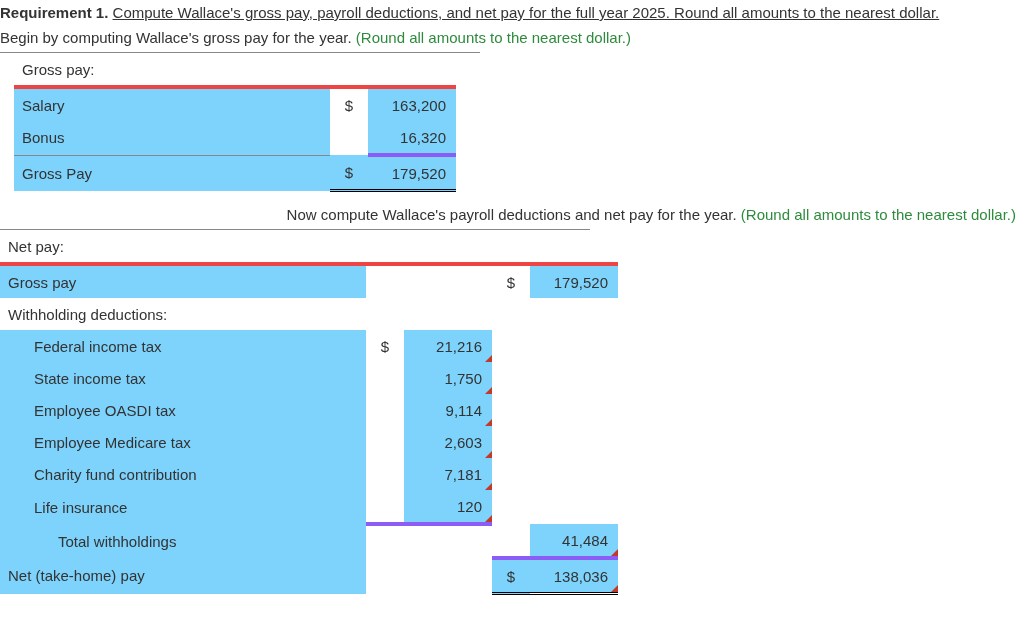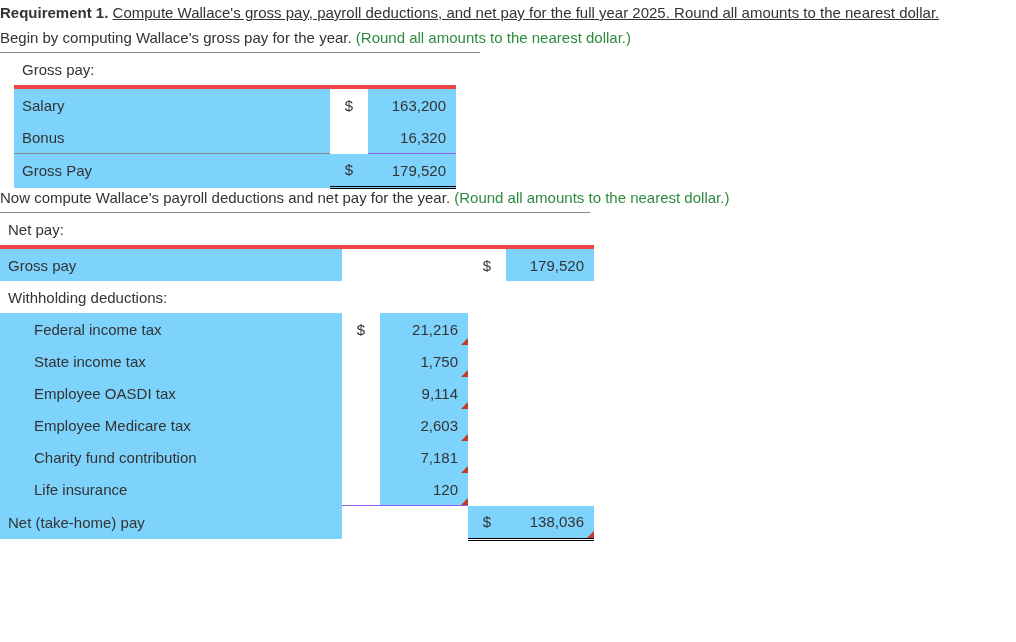--- a/index.html
+++ b/index.html
@@ -28,21 +28,21 @@
   .indent-1 { padding-left: 34px; margin-top: 46px; }
   .indent-2 { padding-left: 58px; }
   .dollar-cell { width: 22px; text-align: center; }
   .num-cell { width: 70px; text-align: right; padding-right: 10px; }
   .hdr-row td {
     border-bottom: 4px solid #ef4444;
     background: #fff;
     font-weight: normal;
   }
   .shade { background: #7dd3fc; }
-  .single-underline { border-bottom: 1px solid #8b5cf6; }
+  .single-underline { border-bottom: 4px solid #8b5cf6; }
   .double-underline { border-bottom: 3px double #000; }
   .input-cell { position: relative; }
   .caret-br::after {
     content: "";
     position: absolute;
     right: 0;
     bottom: 0;
     width: 0;
     height: 0;
     border-left: 7px solid transparent;
@@ -96,21 +96,21 @@
     <td class="num-cell shade single-underline">16,320</td>
   </tr>
   <tr>
     <td class="label-cell shade" style="border-top:1px solid #888;">Gross Pay</td>
     <td class="dollar-cell shade double-underline">$</td>
     <td class="num-cell shade double-underline">179,520</td>
   </tr>
 </tbody>
   </table>
 
-<p class="p0" style="">
+<p class="p0" style="margin-top:14px;text-align:right;">
   <span>Now compute Wallace's payroll deductions and net pay for the year.</span>
   <span class="hint">(Round all amounts to the nearest dollar.)</span>
 </p>
 
 <hr class="hr-med">
 
 <table>
   <tbody>
       <tr class="hdr-row">
     <td class="label-cell">Net pay:</td>
@@ -169,20 +169,27 @@
         <td class="num-cell"></td>
   </tr>
   <tr>
     <td class="label-cell shade indent-1">Life insurance</td>
     <td class="dollar-cell single-underline"></td>
     <td class="num-cell shade single-underline input-cell caret-br">120</td>
     <td class="dollar-cell"></td>
         <td class="num-cell"></td>
   </tr>
   <tr>
+    <td class="label-cell shade indent-2">Total withholdings</td>
+    <td class="dollar-cell"></td>
+    <td class="num-cell"></td>
+    <td class="dollar-cell single-underline"></td>
+    <td class="num-cell shade single-underline input-cell caret-br">41,484</td>
+  </tr>
+  <tr>
     <td class="label-cell shade">Net (take-home) pay</td>
     <td class="dollar-cell"></td>
     <td class="num-cell"></td>
     <td class="dollar-cell shade double-underline">$</td>
     <td class="num-cell shade double-underline input-cell caret-br">138,036</td>
   </tr>
 </tbody>
   </table>
 
 </body></html>

